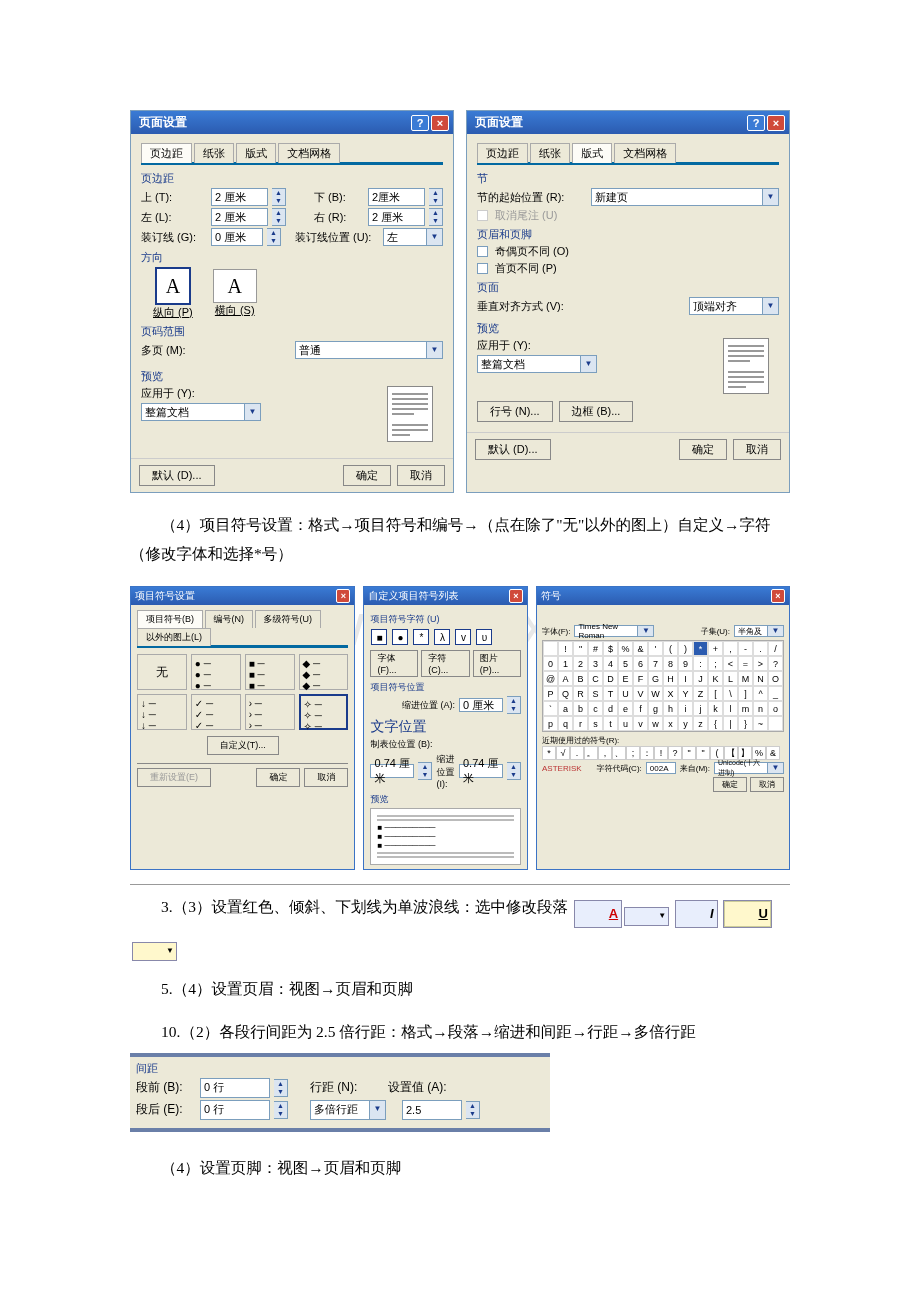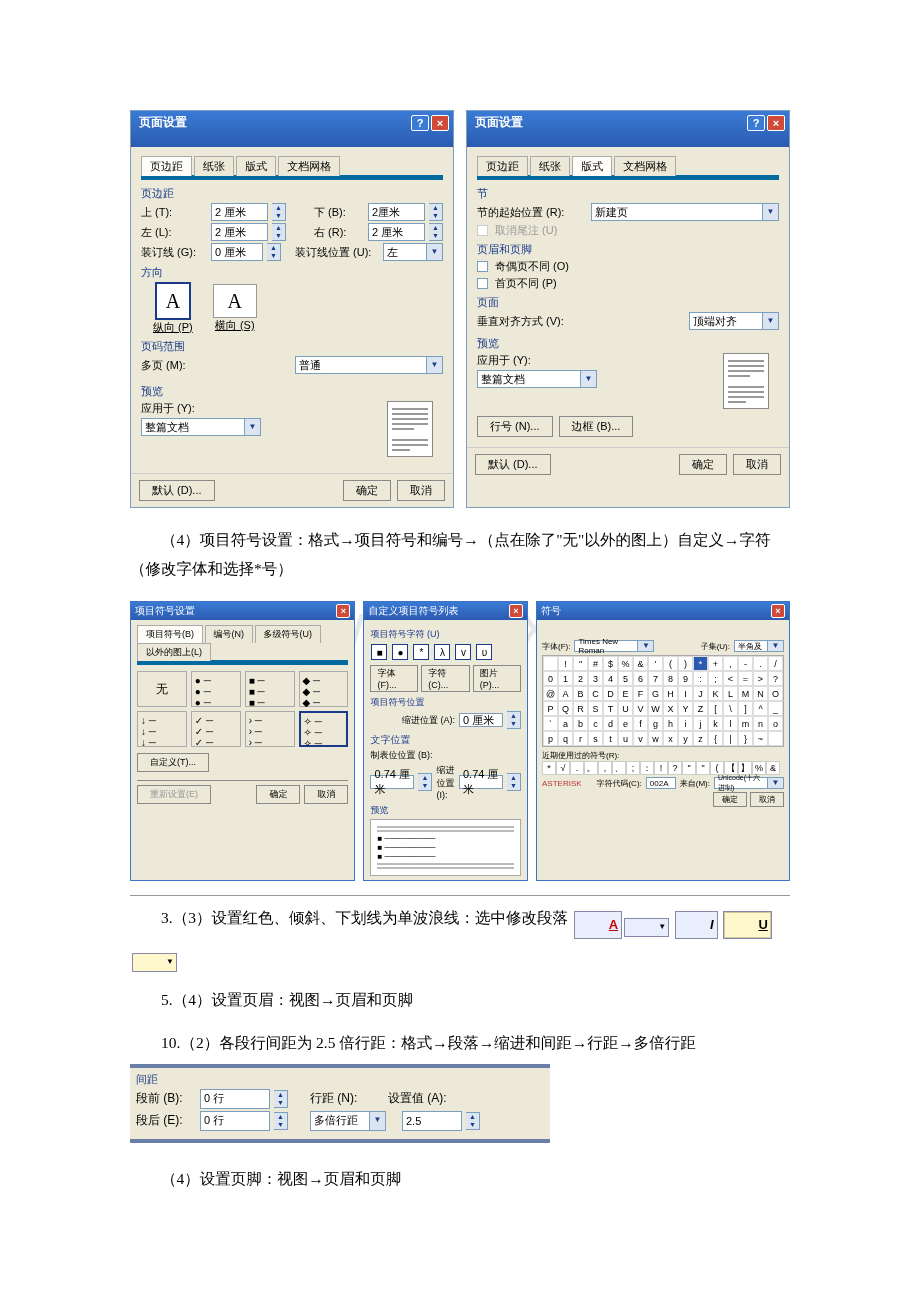--- a/index.html
+++ b/index.html
@@ -33,40 +33,40 @@
   .dialogs-row { display: flex; gap: 12px; font-family: "Tahoma","SimSun",sans-serif; }
   .dialog {
     flex: 1;
     border: 1px solid #7b9ebd;
     background: #ece9d8;
     font-size: 11px;
   }
   .titlebar {
     background: linear-gradient(to bottom, #3a7bd5, #2b5bb0);
     color: #fff;
-    padding: 3px 4px 16px 8px;
+    padding: 3px 4px 3px 8px;
     display: flex;
     align-items: center;
     font-weight: bold;
     font-size: 12px;
   }
   .titlebar .spacer { flex: 1; }
   .titlebtn {
     width: 18px; height: 16px;
     display: inline-flex; align-items:center; justify-content:center;
     margin-left: 2px;
     font-weight: bold;
     border-radius: 2px;
     font-family: Arial;
     font-size: 11px;
   }
   .helpbtn { background:#3a7bd5; border:1px solid #fff; color:#fff; }
   .closebtn { background:#d04a3a; border:1px solid #fff; color:#fff; }
   .dbody { padding: 8px 10px; }
-  .tabs { border-bottom: 5px solid #0369a1; margin-bottom: 6px; }
+  .tabs { border-bottom: 3px solid #0369a1; margin-bottom: 6px; }
   .tab {
     display: inline-block;
     border: 1px solid #aaa;
     border-bottom: none;
     padding: 2px 8px;
     background: #ece9d8;
     position: relative;
     top: 1px;
     margin-right: -1px;
   }
@@ -390,21 +390,21 @@
                 <div>› ─</div>
                 <div>› ─</div>
                 <div>› ─</div>
               </div>
             <div style="border:2px solid #1a3b8b; height:36px; padding:3px;">
                 <div>✧ ─</div>
                 <div>✧ ─</div>
                 <div>✧ ─</div>
               </div>
           </div>
-          <div style="text-align:left"><span class="btn" style="font-size:9px">自定义(T)...</span></div>
+          <div style="text-align:center"><span class="btn" style="font-size:9px">自定义(T)...</span></div>
           <hr class="sep">
           <div style="display:flex; gap:4px; margin-top:4px;">
             <span class="btn" style="color:#999;font-size:9px">重新设置(E)</span>
             <span style="flex:1"></span>
             <span class="btn" style="font-size:9px">确定</span>
             <span class="btn" style="font-size:9px">取消</span>
           </div>
         </div>
       </div>
 
@@ -432,21 +432,21 @@
           <div class="grouplabel" style="font-size:9px">项目符号位置</div>
           <div class="row" style="font-size:9px">
             <span style="flex:1"></span>
             <span>缩进位置 (A):</span>
             <span class="input" style="flex:0 0 44px;height:14px">0 厘米</span>
             <span class="spin">
                 <span>▲</span>
                 <span>▼</span>
               </span>
           </div>
-          <div class="grouplabel" style="font-size:10px">文字位置</div>
+          <div class="grouplabel" style="font-size:14px">文字位置</div>
           <div style="font-size:9px">制表位位置 (B):</div>
           <div class="row" style="font-size:9px">
             <span class="input" style="flex:0 0 44px;height:14px">0.74 厘米</span>
             <span class="spin">
                 <span>▲</span>
                 <span>▼</span>
               </span>
             <span>缩进位置 (I):</span>
             <span class="input" style="flex:0 0 44px;height:14px">0.74 厘米</span>
             <span class="spin">

